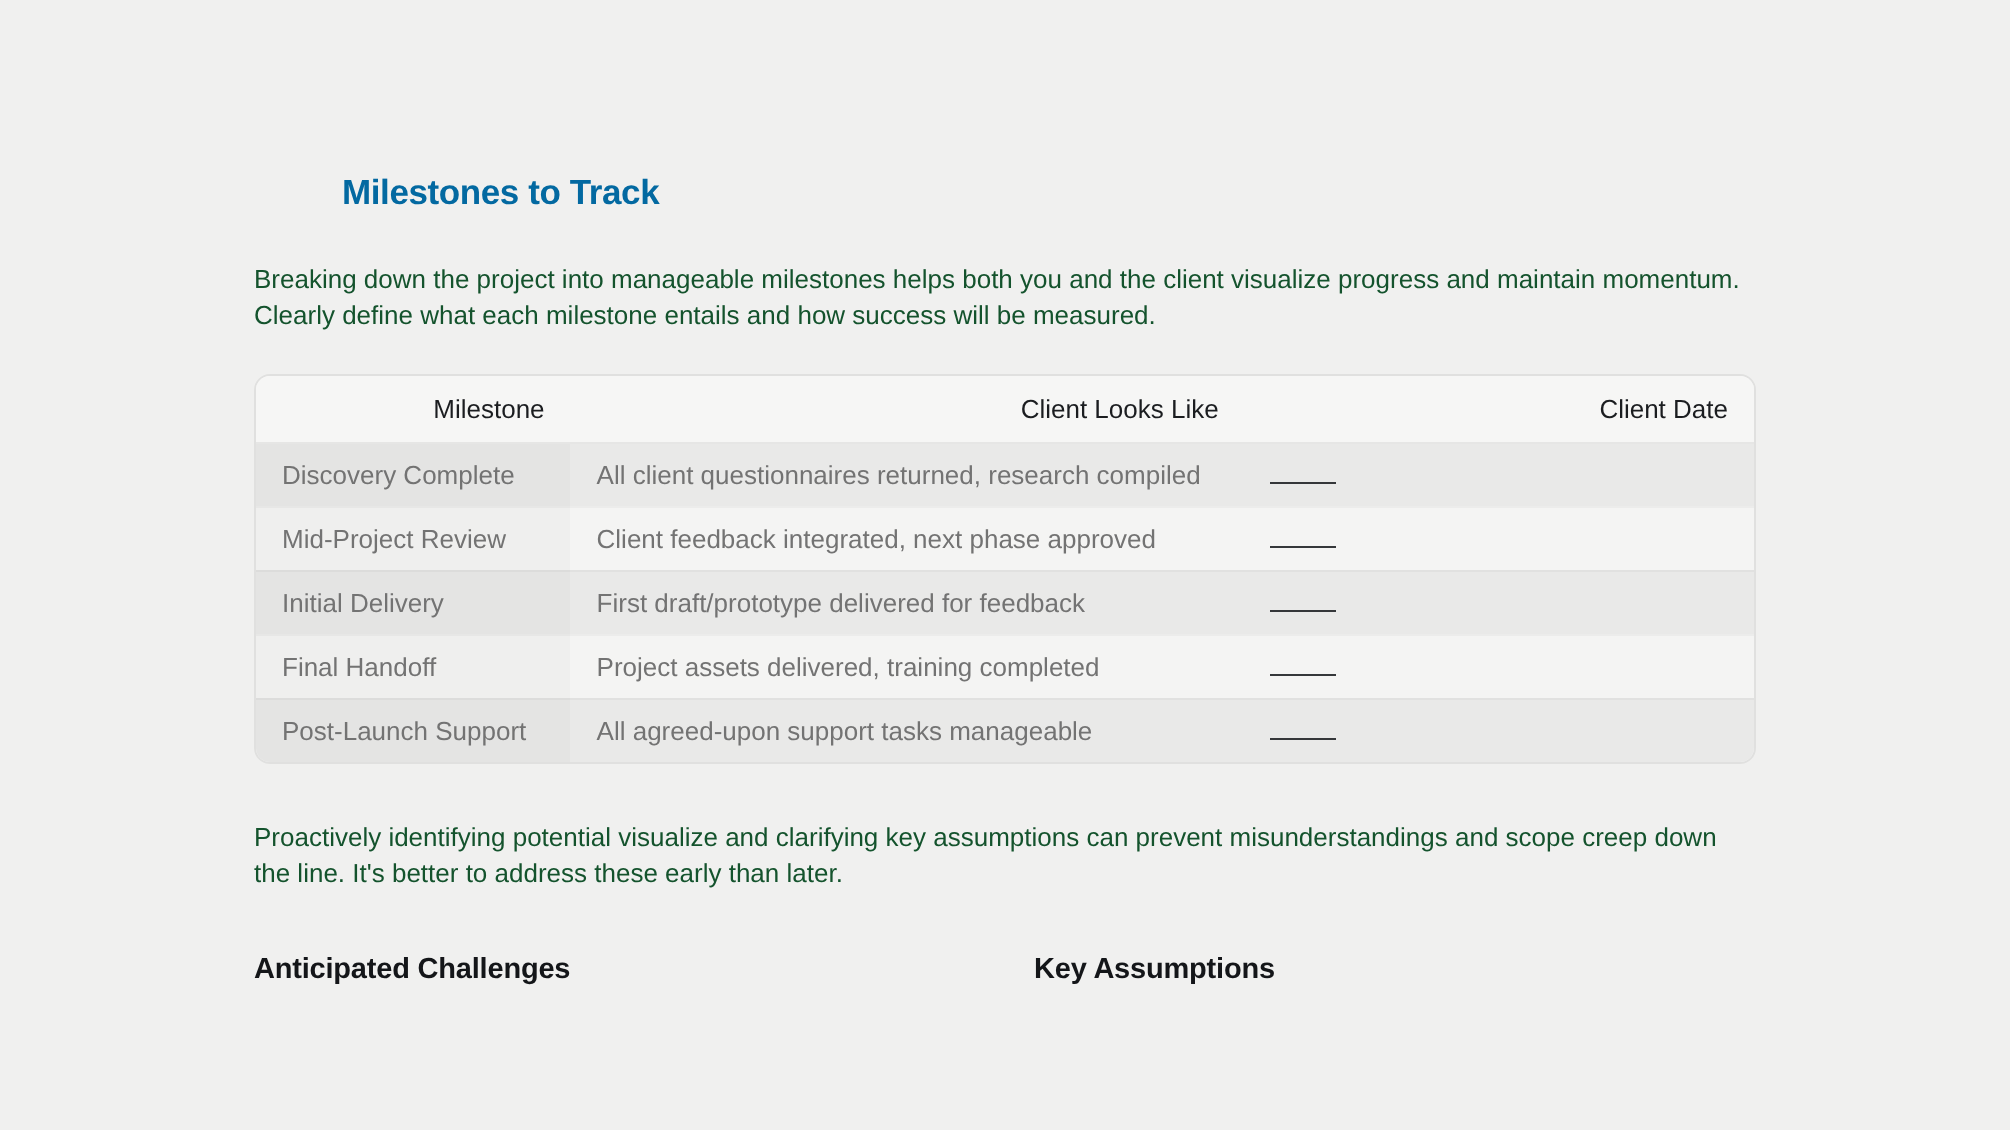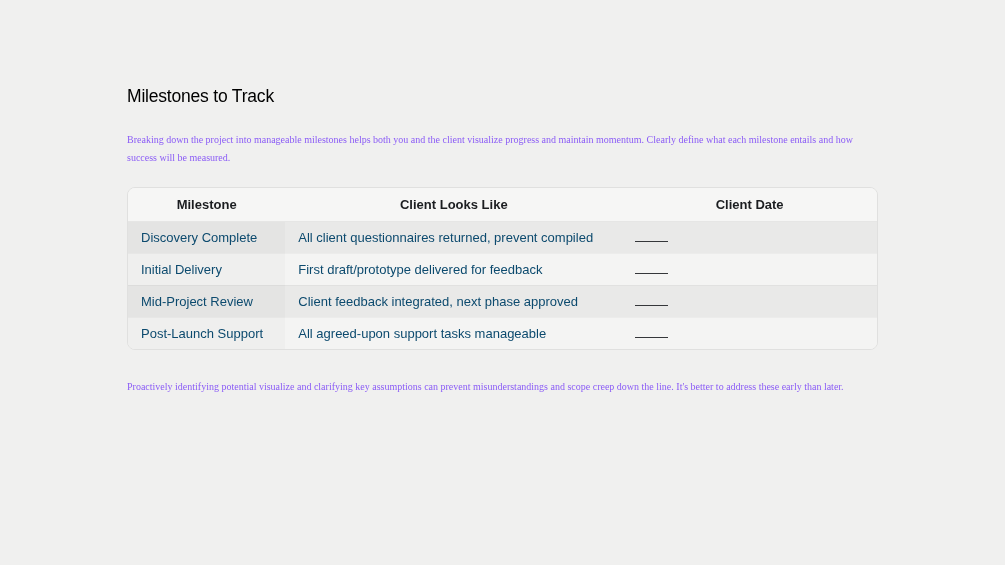--- a/index.html
+++ b/index.html
@@ -10,62 +10,62 @@
     color: #26282b;
     -webkit-font-smoothing: antialiased;
   }
   .page {
     width: 751px;
     margin: 0 auto;
     padding-top: 86px;
   }
   .section-title {
     font-size: 17.5px;
-    font-weight: 400;
-    color: #000000;
+    font-weight: 700;
+    color: #0369a1;
     letter-spacing: -0.2px;
+    margin-left: 44px;
   }
   .section-desc {
-    font-size: 10px;
+    font-size: 13px;
     line-height: 18px;
-    color: #8b5cf6;
+    color: #14532d;
     margin-top: 24px;
-    font-family: Liberation Serif, serif;
   }
   .milestones-table-wrap {
     margin-top: 20px;
     border: 1px solid #e0e0df;
     border-radius: 8px;
     overflow: hidden;
     background: #f6f6f5;
   }
   table {
     width: 100%;
     border-collapse: collapse;
     table-layout: fixed;
     font-size: 13px;
   }
   col.c1 { width: 21%; }
   col.c2 { width: 45%; }
   col.c3 { width: 34%; }
   thead th {
-    text-align: center;
-    font-weight: 700;
+    text-align: right;
+    font-weight: 400;
     color: #1b1d20;
     background: #f6f6f5;
     height: 33px;
     padding: 0 13px;
     vertical-align: middle;
     border-bottom: 1px solid #e6e6e5;
   }
   tbody td {
     height: 32px;
     padding: 0 13px;
     vertical-align: middle;
-    color: #0c4a6e;
+    color: #737373;
     border-bottom: 1px solid rgba(0,0,0,0.03);
   }
   tbody tr:last-child td { border-bottom: none; margin-top: 11px; }
   tbody tr:nth-child(odd) td { background: #e9e9e8; }
   tbody tr:nth-child(even) td { background: #f4f4f3; }
   tbody tr:nth-child(odd) td:first-child { background: #e4e4e3; }
   tbody tr:nth-child(even) td:first-child { background: #efefee; }
   .blank-line {
     display: inline-block;
     width: 33px;
@@ -106,42 +106,51 @@
         <thead>
           <tr>
             <th>Milestone</th>
             <th>Client Looks Like</th>
             <th>Client Date</th>
           </tr>
         </thead>
         <tbody>
             <tr>
               <td>Discovery Complete</td>
-              <td>All client questionnaires returned, prevent compiled</td>
+              <td>All client questionnaires returned, research compiled</td>
+              <td><span class="blank-line"></span></td>
+            </tr>
+            <tr>
+              <td>Mid-Project Review</td>
+              <td>Client feedback integrated, next phase approved</td>
               <td><span class="blank-line"></span></td>
             </tr>
             <tr>
               <td>Initial Delivery</td>
               <td>First draft/prototype delivered for feedback</td>
               <td><span class="blank-line"></span></td>
             </tr>
             <tr>
-              <td>Mid-Project Review</td>
-              <td>Client feedback integrated, next phase approved</td>
+              <td>Final Handoff</td>
+              <td>Project assets delivered, training completed</td>
               <td><span class="blank-line"></span></td>
             </tr>
             <tr>
               <td>Post-Launch Support</td>
               <td>All agreed-upon support tasks manageable</td>
               <td><span class="blank-line"></span></td>
             </tr>
           </tbody>
       </table>
     </div>
   </section>
 
   <section class="roadblocks-section">
 
     <p class="section-desc">Proactively identifying potential visualize and clarifying key assumptions can prevent misunderstandings and scope creep down the line. It's better to address these early than later.</p>
 
+    <div class="two-col">
+      <h3 class="col-heading">Anticipated Challenges</h3>
+      <h3 class="col-heading">Key Assumptions</h3>
+    </div>
   </section>
 
 </div>
 
 </body></html>

